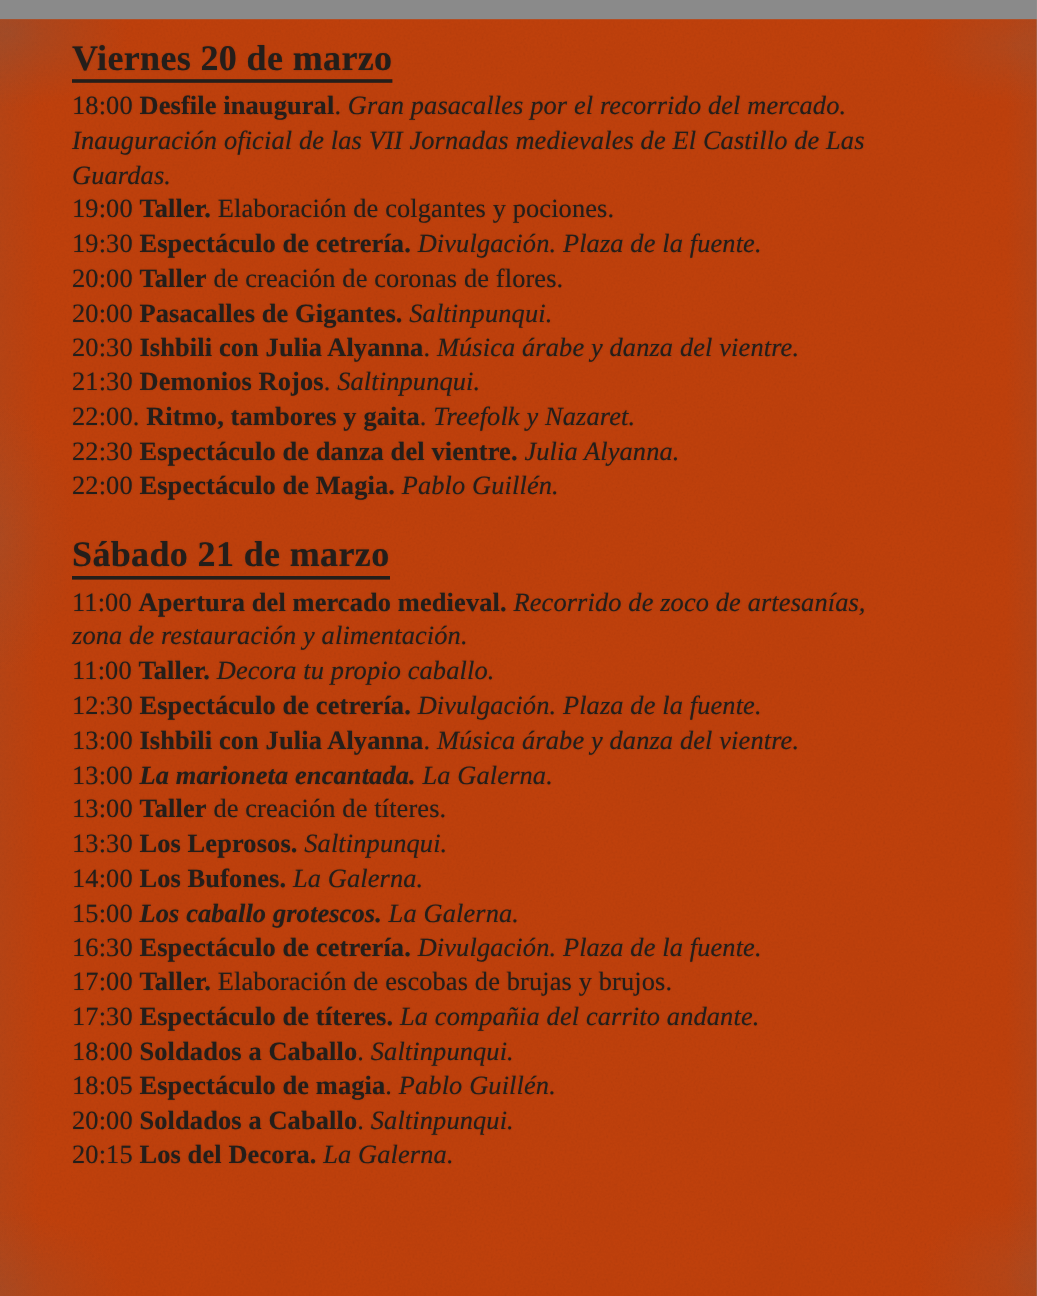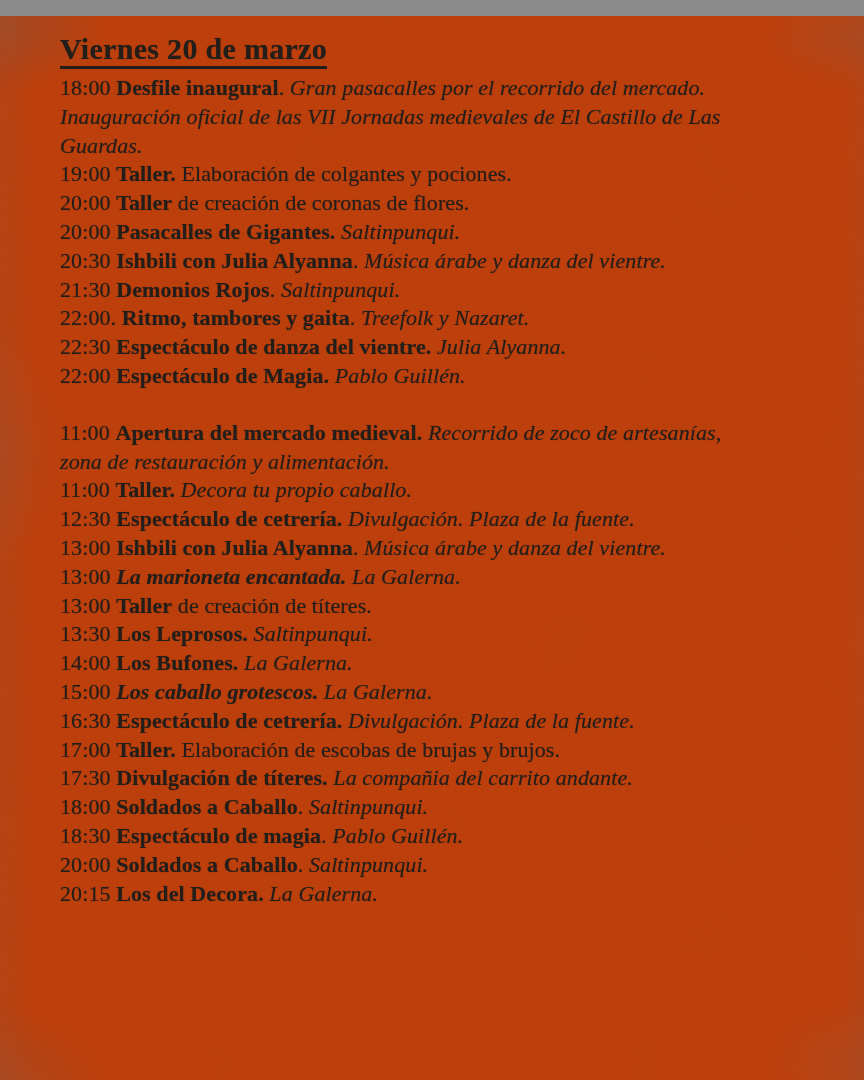--- a/index.html
+++ b/index.html
@@ -75,40 +75,42 @@
     <rect width="864" height="1080" filter="url(#grain)"></rect>
     <rect width="864" height="1080" filter="url(#mottle)"></rect>
   </svg>
   <div class="smudge-layer"></div>
 
   <div class="content">
       <section class="day">
         <h2 class="day-heading">Viernes 20 de marzo</h2>
         <p class="event"><span class="seg-r">18:00 </span><span class="seg-b">Desfile inaugural</span><span class="seg-r">. </span><span class="seg-i">Gran pasacalles por el recorrido del mercado.</span><br><span class="seg-i">Inauguración oficial de las VII Jornadas medievales de El Castillo de Las</span><br><span class="seg-i">Guardas.</span></p>
         <p class="event"><span class="seg-r">19:00 </span><span class="seg-b">Taller.</span><span class="seg-r"> Elaboración de colgantes y pociones.</span></p>
+        <p class="event"><span class="seg-r">19:30 </span><span class="seg-b">Espectáculo de cetrería.</span><span class="seg-r"> </span><span class="seg-i">Divulgación. Plaza de la fuente.</span></p>
         <p class="event"><span class="seg-r">20:00 </span><span class="seg-b">Taller</span><span class="seg-r"> de creación de coronas de flores.</span></p>
         <p class="event"><span class="seg-r">20:00 </span><span class="seg-b">Pasacalles de Gigantes.</span><span class="seg-r"> </span><span class="seg-i">Saltinpunqui.</span></p>
         <p class="event"><span class="seg-r">20:30 </span><span class="seg-b">Ishbili con Julia Alyanna</span><span class="seg-r">. </span><span class="seg-i">Música árabe y danza del vientre.</span></p>
         <p class="event"><span class="seg-r">21:30 </span><span class="seg-b">Demonios Rojos</span><span class="seg-r">. </span><span class="seg-i">Saltinpunqui.</span></p>
         <p class="event"><span class="seg-r">22:00. </span><span class="seg-b">Ritmo, tambores y gaita</span><span class="seg-r">. </span><span class="seg-i">Treefolk y Nazaret.</span></p>
         <p class="event"><span class="seg-r">22:30 </span><span class="seg-b">Espectáculo de danza del vientre.</span><span class="seg-r"> </span><span class="seg-i">Julia Alyanna.</span></p>
         <p class="event"><span class="seg-r">22:00 </span><span class="seg-b">Espectáculo de Magia.</span><span class="seg-r"> </span><span class="seg-i">Pablo Guillén.</span></p>
       </section>
       <section class="day">
+        <h2 class="day-heading">Sábado 21 de marzo</h2>
         <p class="event"><span class="seg-r">11:00 </span><span class="seg-b">Apertura del mercado medieval.</span><span class="seg-r"> </span><span class="seg-i">Recorrido de zoco de artesanías,</span><br><span class="seg-i">zona de restauración y alimentación.</span></p>
         <p class="event"><span class="seg-r">11:00 </span><span class="seg-b">Taller.</span><span class="seg-r"> </span><span class="seg-i">Decora tu propio caballo.</span></p>
         <p class="event"><span class="seg-r">12:30 </span><span class="seg-b">Espectáculo de cetrería.</span><span class="seg-r"> </span><span class="seg-i">Divulgación. Plaza de la fuente.</span></p>
         <p class="event"><span class="seg-r">13:00 </span><span class="seg-b">Ishbili con Julia Alyanna</span><span class="seg-r">. </span><span class="seg-i">Música árabe y danza del vientre.</span></p>
         <p class="event"><span class="seg-r">13:00 </span><span class="seg-bi">La marioneta encantada.</span><span class="seg-r"> </span><span class="seg-i">La Galerna.</span></p>
         <p class="event"><span class="seg-r">13:00 </span><span class="seg-b">Taller</span><span class="seg-r"> de creación de títeres.</span></p>
         <p class="event"><span class="seg-r">13:30 </span><span class="seg-b">Los Leprosos.</span><span class="seg-r"> </span><span class="seg-i">Saltinpunqui.</span></p>
         <p class="event"><span class="seg-r">14:00 </span><span class="seg-b">Los Bufones.</span><span class="seg-r"> </span><span class="seg-i">La Galerna.</span></p>
         <p class="event"><span class="seg-r">15:00 </span><span class="seg-bi">Los caballo grotescos.</span><span class="seg-r"> </span><span class="seg-i">La Galerna.</span></p>
         <p class="event"><span class="seg-r">16:30 </span><span class="seg-b">Espectáculo de cetrería.</span><span class="seg-r"> </span><span class="seg-i">Divulgación. Plaza de la fuente.</span></p>
         <p class="event"><span class="seg-r">17:00 </span><span class="seg-b">Taller.</span><span class="seg-r"> Elaboración de escobas de brujas y brujos.</span></p>
-        <p class="event"><span class="seg-r">17:30 </span><span class="seg-b">Divulgación de títeres.</span><span class="seg-r"> </span><span class="seg-i">La compañia del carrito andante.</span></p>
+        <p class="event"><span class="seg-r">17:30 </span><span class="seg-b">Espectáculo de títeres.</span><span class="seg-r"> </span><span class="seg-i">La compañia del carrito andante.</span></p>
         <p class="event"><span class="seg-r">18:00 </span><span class="seg-b">Soldados a Caballo</span><span class="seg-r">. </span><span class="seg-i">Saltinpunqui.</span></p>
-        <p class="event"><span class="seg-r">18:30 </span><span class="seg-b">Espectáculo de magia</span><span class="seg-r">. </span><span class="seg-i">Pablo Guillén.</span></p>
+        <p class="event"><span class="seg-r">18:05 </span><span class="seg-b">Espectáculo de magia</span><span class="seg-r">. </span><span class="seg-i">Pablo Guillén.</span></p>
         <p class="event"><span class="seg-r">20:00 </span><span class="seg-b">Soldados a Caballo</span><span class="seg-r">. </span><span class="seg-i">Saltinpunqui.</span></p>
         <p class="event"><span class="seg-r">20:15 </span><span class="seg-b">Los del Decora.</span><span class="seg-r"> </span><span class="seg-i">La Galerna.</span></p>
       </section>
     </div>
 </div>
 
 </body></html>

